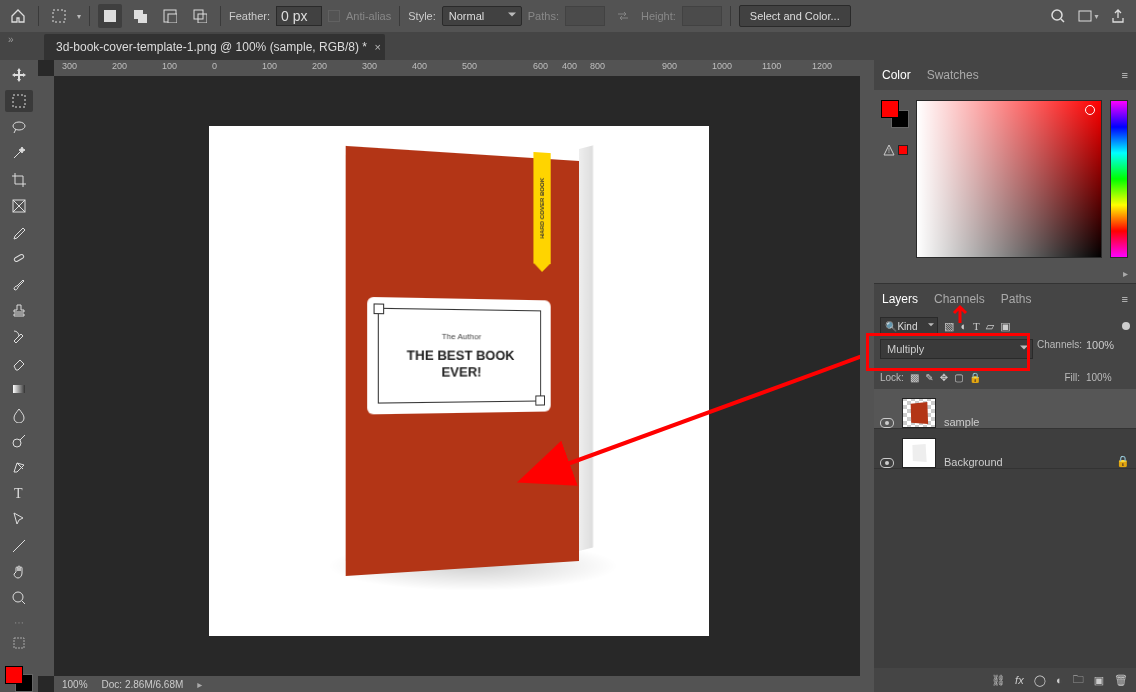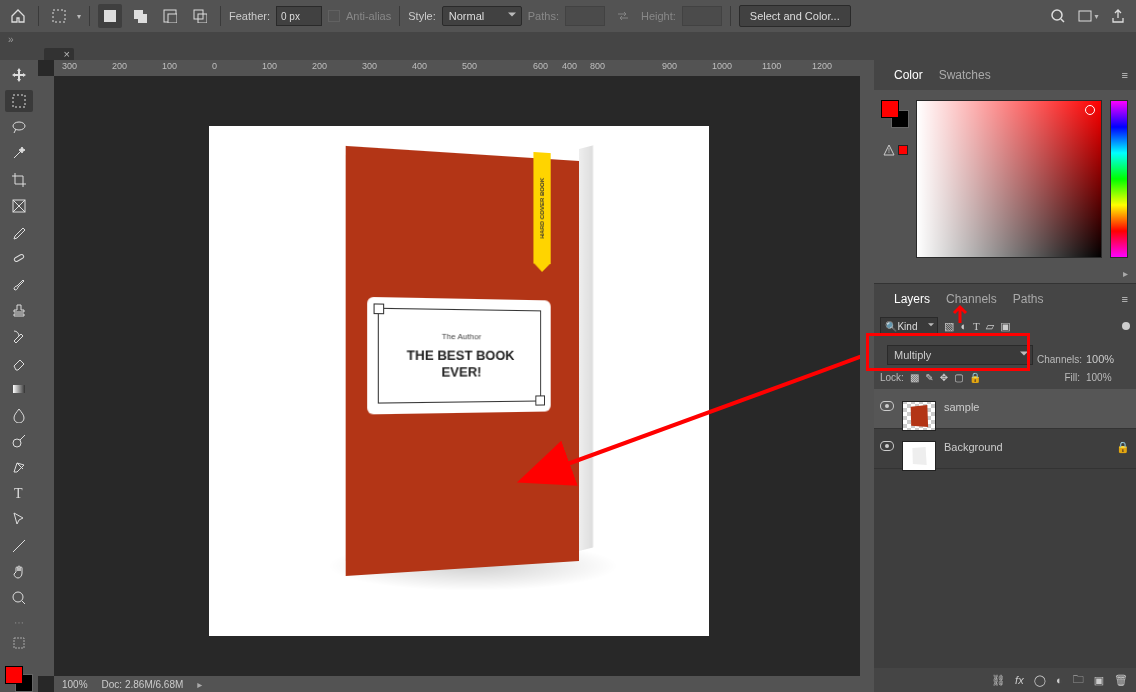--- a/index.html
+++ b/index.html
@@ -3,21 +3,21 @@
 <meta charset="utf-8">
 <style>
   * { box-sizing: border-box; margin: 0; padding: 0; }
   body { background: #323232; font-family: -apple-system, "Helvetica Neue", Arial, sans-serif; font-size: 11px; color: #ccc; width: 1136px; height: 692px; overflow: hidden; position: relative; user-select: none; }
   .top-bar { height: 32px; background: #535353; display: flex; align-items: center; padding: 0 6px; gap: 6px; }
   .top-bar .sep { width:1px; height:20px; background:#3a3a3a; margin:0 2px;}
   .icon-btn { width: 24px; height: 24px; display: inline-flex; align-items: center; justify-content: center; border-radius:2px;}
   .icon-btn.active { background:#3f3f3f; }
   .lbl { color:#ccc; }
   .lbl.dim { color:#888;}
-  .num-input { background:#414141; border:1px solid #2a2a2a; color:#ddd; width:46px; height:20px; font-size:10px; padding:0 4px;}
+  .num-input { background:#414141; border:1px solid #2a2a2a; color:#ddd; width:46px; height:20px; font-size:14px; padding:0 4px;}
   .select { background:#414141; border:1px solid #2a2a2a; color:#ddd; height:20px; font-size:11px; padding:0 18px 0 6px; position:relative; display:inline-flex; align-items:center; border-radius:2px;}
   .select::after { content:""; position:absolute; right:5px; top:50%; transform:translateY(-45%); border:4px solid transparent; border-top-color:#bbb;}
   .btn { background:#414141; border:1px solid #2a2a2a; color:#ddd; height:22px; font-size:11px; padding:0 10px; display:inline-flex; align-items:center; border-radius:2px;}
   .tab-bar { height:28px; background:#454545; display:flex; align-items:flex-end; padding-left:44px;}
   .doc-tab { background:#323232; color:#ddd; padding:6px 18px 6px 12px; font-size:12px; border-top-left-radius:2px; border-top-right-radius:2px; position:relative;}
   .doc-tab .close-x { position:absolute; right:4px; top:50%; transform:translateY(-50%); font-size:11px; color:#bbb;}
   .main { display:flex; height: calc(692px - 32px - 28px); }
   .toolbox { width:38px; background:#535353; display:flex; flex-direction:column; align-items:center; padding-top:4px; gap:4px;}
   .tool { width:28px; height:24px; display:flex; align-items:center; justify-content:center; border-radius:2px;}
   .tool.sel { background:#3a3a3a; }
@@ -40,38 +40,38 @@
   .title-plate .inner { border:1px solid #333; width:100%; height:100%; display:flex; flex-direction:column; align-items:center; justify-content:center; gap:6px; position:relative;}
   .title-plate .inner::before,.title-plate .inner::after { content:""; position:absolute; width:8px; height:8px; border:1px solid #333; background:#fff;}
   .title-plate .inner::before { top:-5px; left:-5px;}
   .title-plate .inner::after { bottom:-5px; right:-5px;}
   .author { font-size:8px; color:#444;}
   .booktitle { font-size:13px; font-weight:700; color:#222; text-align:center; line-height:1.2;}
   .book-shadow { position:absolute; bottom:-30px; left:-20px; right:-40px; height:50px; background:radial-gradient(ellipse at center, rgba(0,0,0,0.18), transparent 70%);}
   .arrow-overlay { position:absolute; pointer-events:none;}
   .status-bar { position:absolute; bottom:0; left:16px; right:0; height:16px; background:#535353; display:flex; align-items:center; gap:14px; padding:0 8px; font-size:10px; color:#ccc;}
   .right-panels { width:262px; background:#535353; display:flex; flex-direction:column;}
-  .panel-tabs { height:30px; display:flex; align-items:center; padding:0 20px; gap:16px; background:#454545; position:relative;}
+  .panel-tabs { height:30px; display:flex; align-items:center; padding:0 8px; gap:16px; background:#454545; position:relative;}
   .panel-tabs .ptab { color:#aaa; font-size:12px;}
   .panel-tabs .ptab.active { color:#fff;}
   .panel-tabs .menu-icon { position:absolute; right:8px; top:50%; transform:translateY(-50%);}
   .color-body { height:178px; background:#535353; display:flex; padding:10px 8px; gap:8px;}
   .color-body .swatch-col { width:26px; display:flex; flex-direction:column; gap:16px; align-items:center;}
   .picker { flex:1; background:linear-gradient(to right, #fff, rgba(255,255,255,0)), linear-gradient(to top, #000, rgba(0,0,0,0)), #ff0000; position:relative; border:1px solid #2a2a2a;}
   .hue { width:18px; background:linear-gradient(to bottom, #f0f, #00f, #0ff, #0f0, #ff0, #f00, #f0f); border:1px solid #2a2a2a;}
   .layers-body { flex:1; background:#454545; display:flex; flex-direction:column;}
   .layer-row-ctrl { height:26px; display:flex; align-items:center; padding:0 6px; gap:6px; background:#454545;}
   .layer-row-ctrl .sel-sm { background:#3a3a3a; border:1px solid #2a2a2a; font-size:10px; color:#ddd; height:18px; padding:0 14px 0 4px; position:relative; display:inline-flex; align-items:center;}
   .layer-row-ctrl .sel-sm::after { content:""; position:absolute; right:3px; top:50%; transform:translateY(-45%); border:3px solid transparent; border-top-color:#bbb;}
-  .blend-row { height:26px; display:flex; align-items:flex-end; padding:0 6px; gap:4px;margin-left:7px;}
+  .blend-row { height:26px; display:flex; align-items:flex-start; padding:0 6px; gap:4px;}
   .blend-row .blend-sel { flex:1; background:#3a3a3a; border:1px solid #2a2a2a; font-size:11px; height:20px; padding:0 16px 0 6px; display:flex; align-items:center; position:relative;}
   .blend-row .blend-sel::after { content:""; position:absolute; right:4px; top:50%; transform:translateY(-45%); border:4px solid transparent; border-top-color:#bbb;}
   .lock-row { height:24px; display:flex; align-items:center; padding:0 6px; gap:6px; font-size:10px; color:#bbb;}
   .layers-list { flex:1; background:#3e3e3e;}
-  .layer-item { height:40px; display:flex; align-items:flex-start; padding:12px 6px; gap:8px; border-bottom:1px solid #333;}
+  .layer-item { height:40px; display:flex; align-items:flex-end; padding:0 6px; gap:8px; border-bottom:1px solid #333;}
   .layer-item.selected { background:#565656;}
   .layer-thumb { width:34px; height:30px; background:#fff; border:1px solid #222;}
   .layer-thumb.checker { background: repeating-conic-gradient(#ccc 0% 25%, #fff 0% 50%) 0/8px 8px;}
   .layer-footer { height:24px; background:#454545; display:flex; align-items:center; justify-content:flex-end; gap:10px; padding:0 8px;}
   .chk { width:12px; height:12px; border:1px solid #777; display:inline-block;}
   .red-rect { position:absolute; border:3px solid #ff0000; pointer-events:none;}
   .eye { width:14px; height:10px; border:1px solid #ccc; border-radius:60% 60% 60% 60% / 90% 90% 90% 90%; position:relative;}
   .eye::after { content:""; position:absolute; top:50%; left:50%; width:4px; height:4px; background:#ccc; border-radius:50%; transform:translate(-50%,-50%);}
   svg { display:block;}
   .mini-icon { color:#ccc;}
@@ -156,20 +156,21 @@
   <div class="icon-btn">
       <svg width="16" height="16">
         <path d="M8 2v8M5 5l3-3 3 3M3 10v4h10v-4" fill="none" stroke="#ddd" stroke-width="1.3"></path>
       </svg>
     </div>
 </div>
 
 <div class="tab-bar">
   <div style="position:absolute;left:8px;top:34px;color:#999;font-size:10px;">»</div>
   <div class="doc-tab">
+    <span>3d-book-cover-template-1.png @ 100% (sample, RGB/8) *</span>
     <span class="close-x">×</span>
   </div>
 </div>
 
 <div class="main">
 
   <div class="toolbox">
     <div class="tool">
         <svg width="16" height="16">
           <path d="M8 1l2 3H9v3h3V6l3 2-3 2V9H9v3h1l-2 3-2-3h1V9H4v1L1 8l3-2v1h3V4H6z" fill="#ddd"></path>

